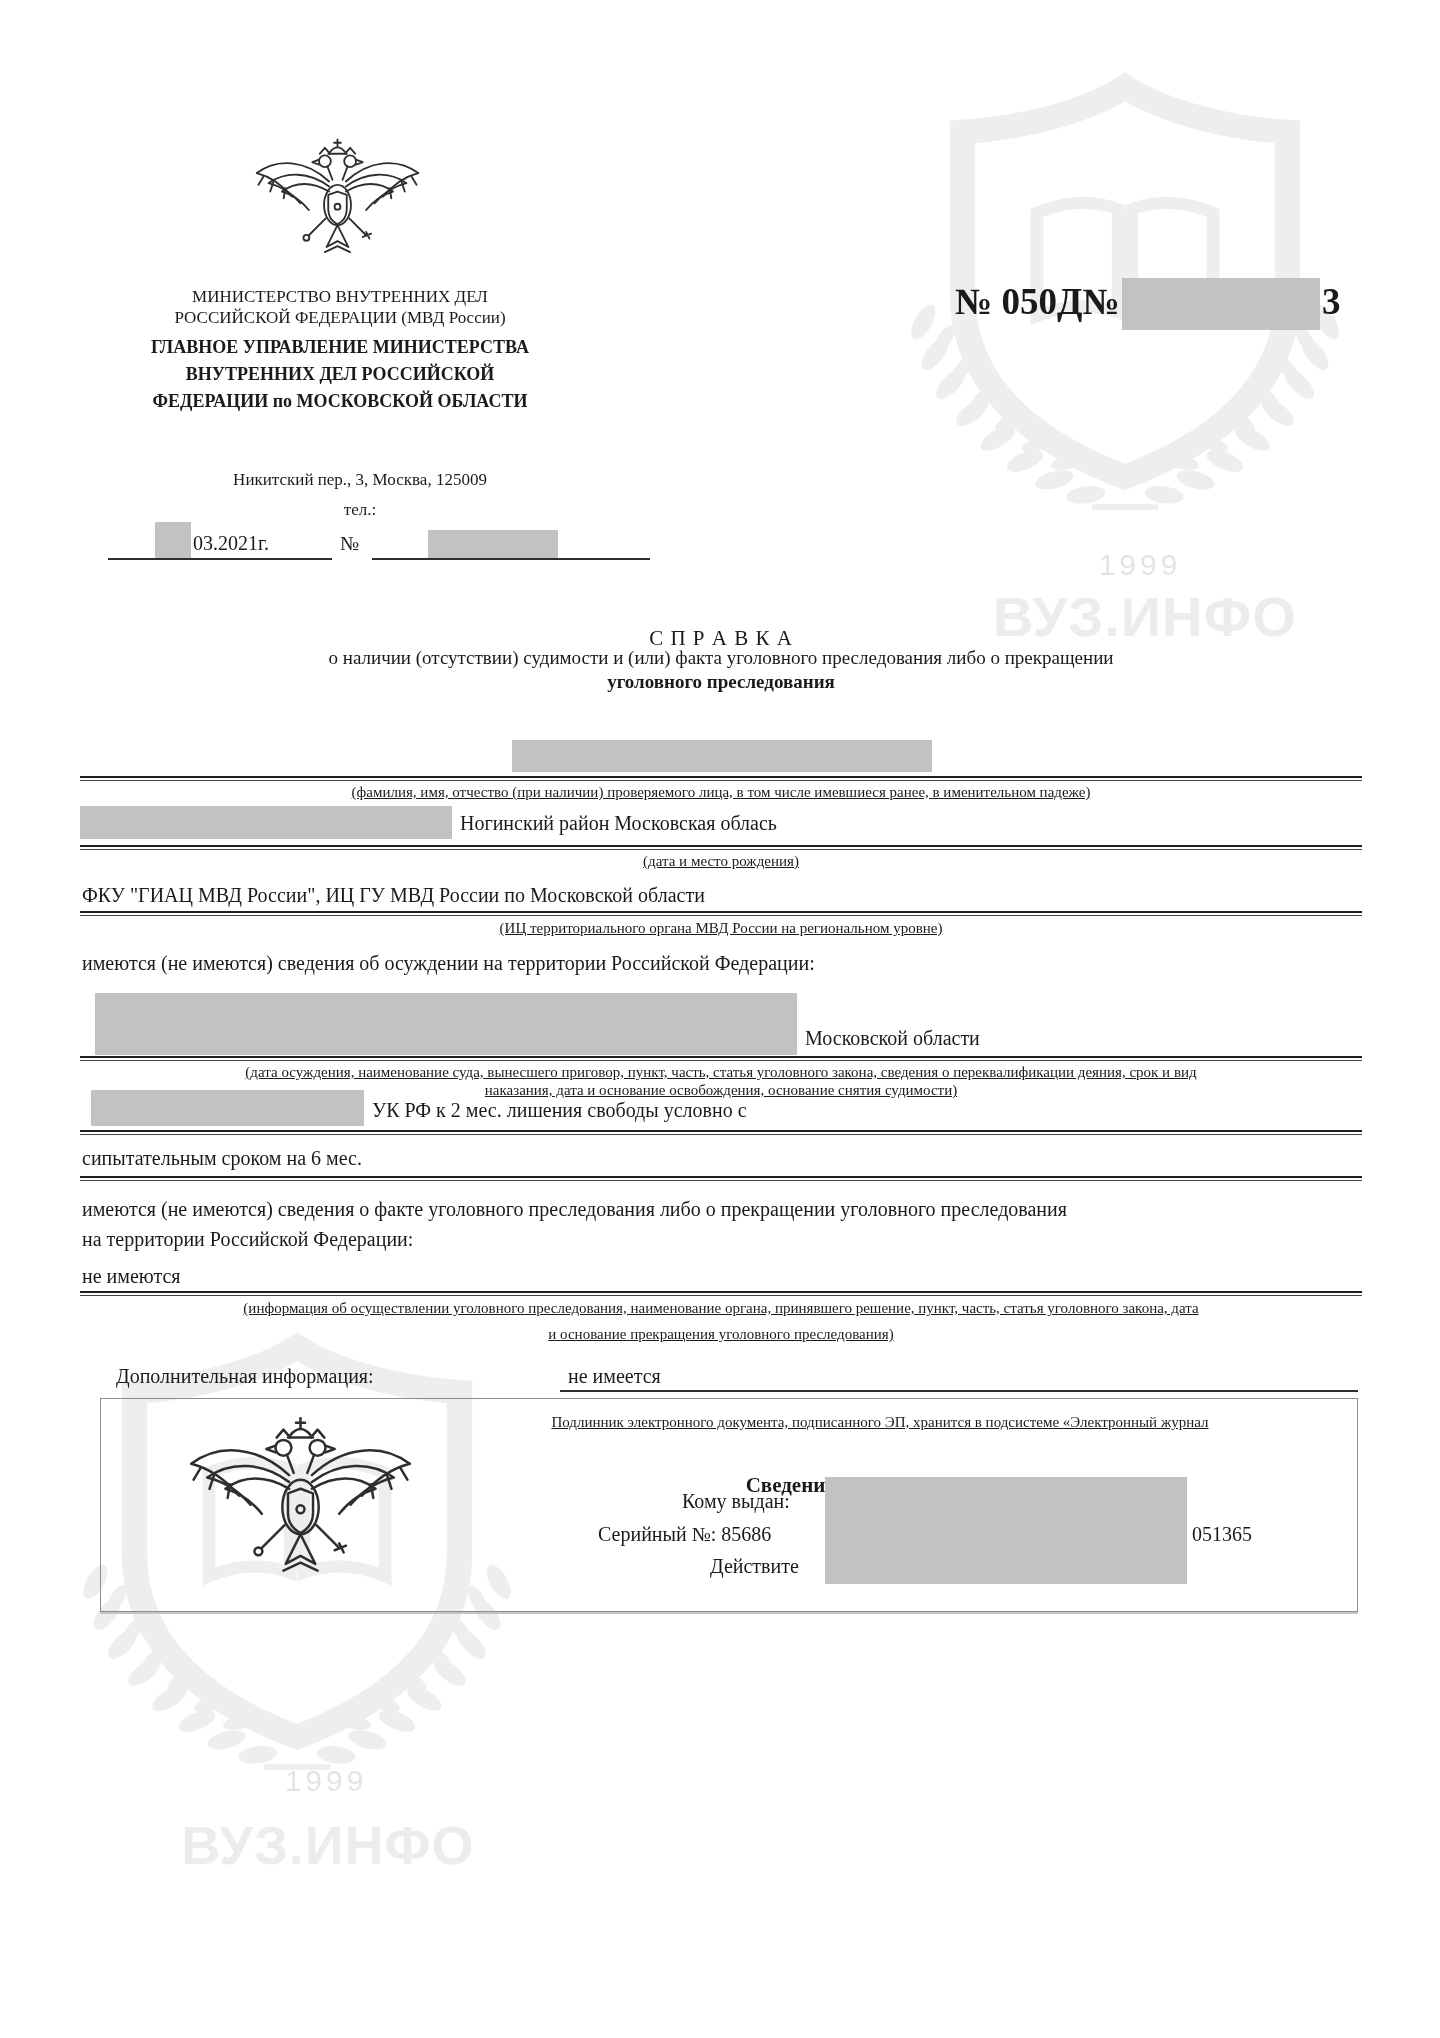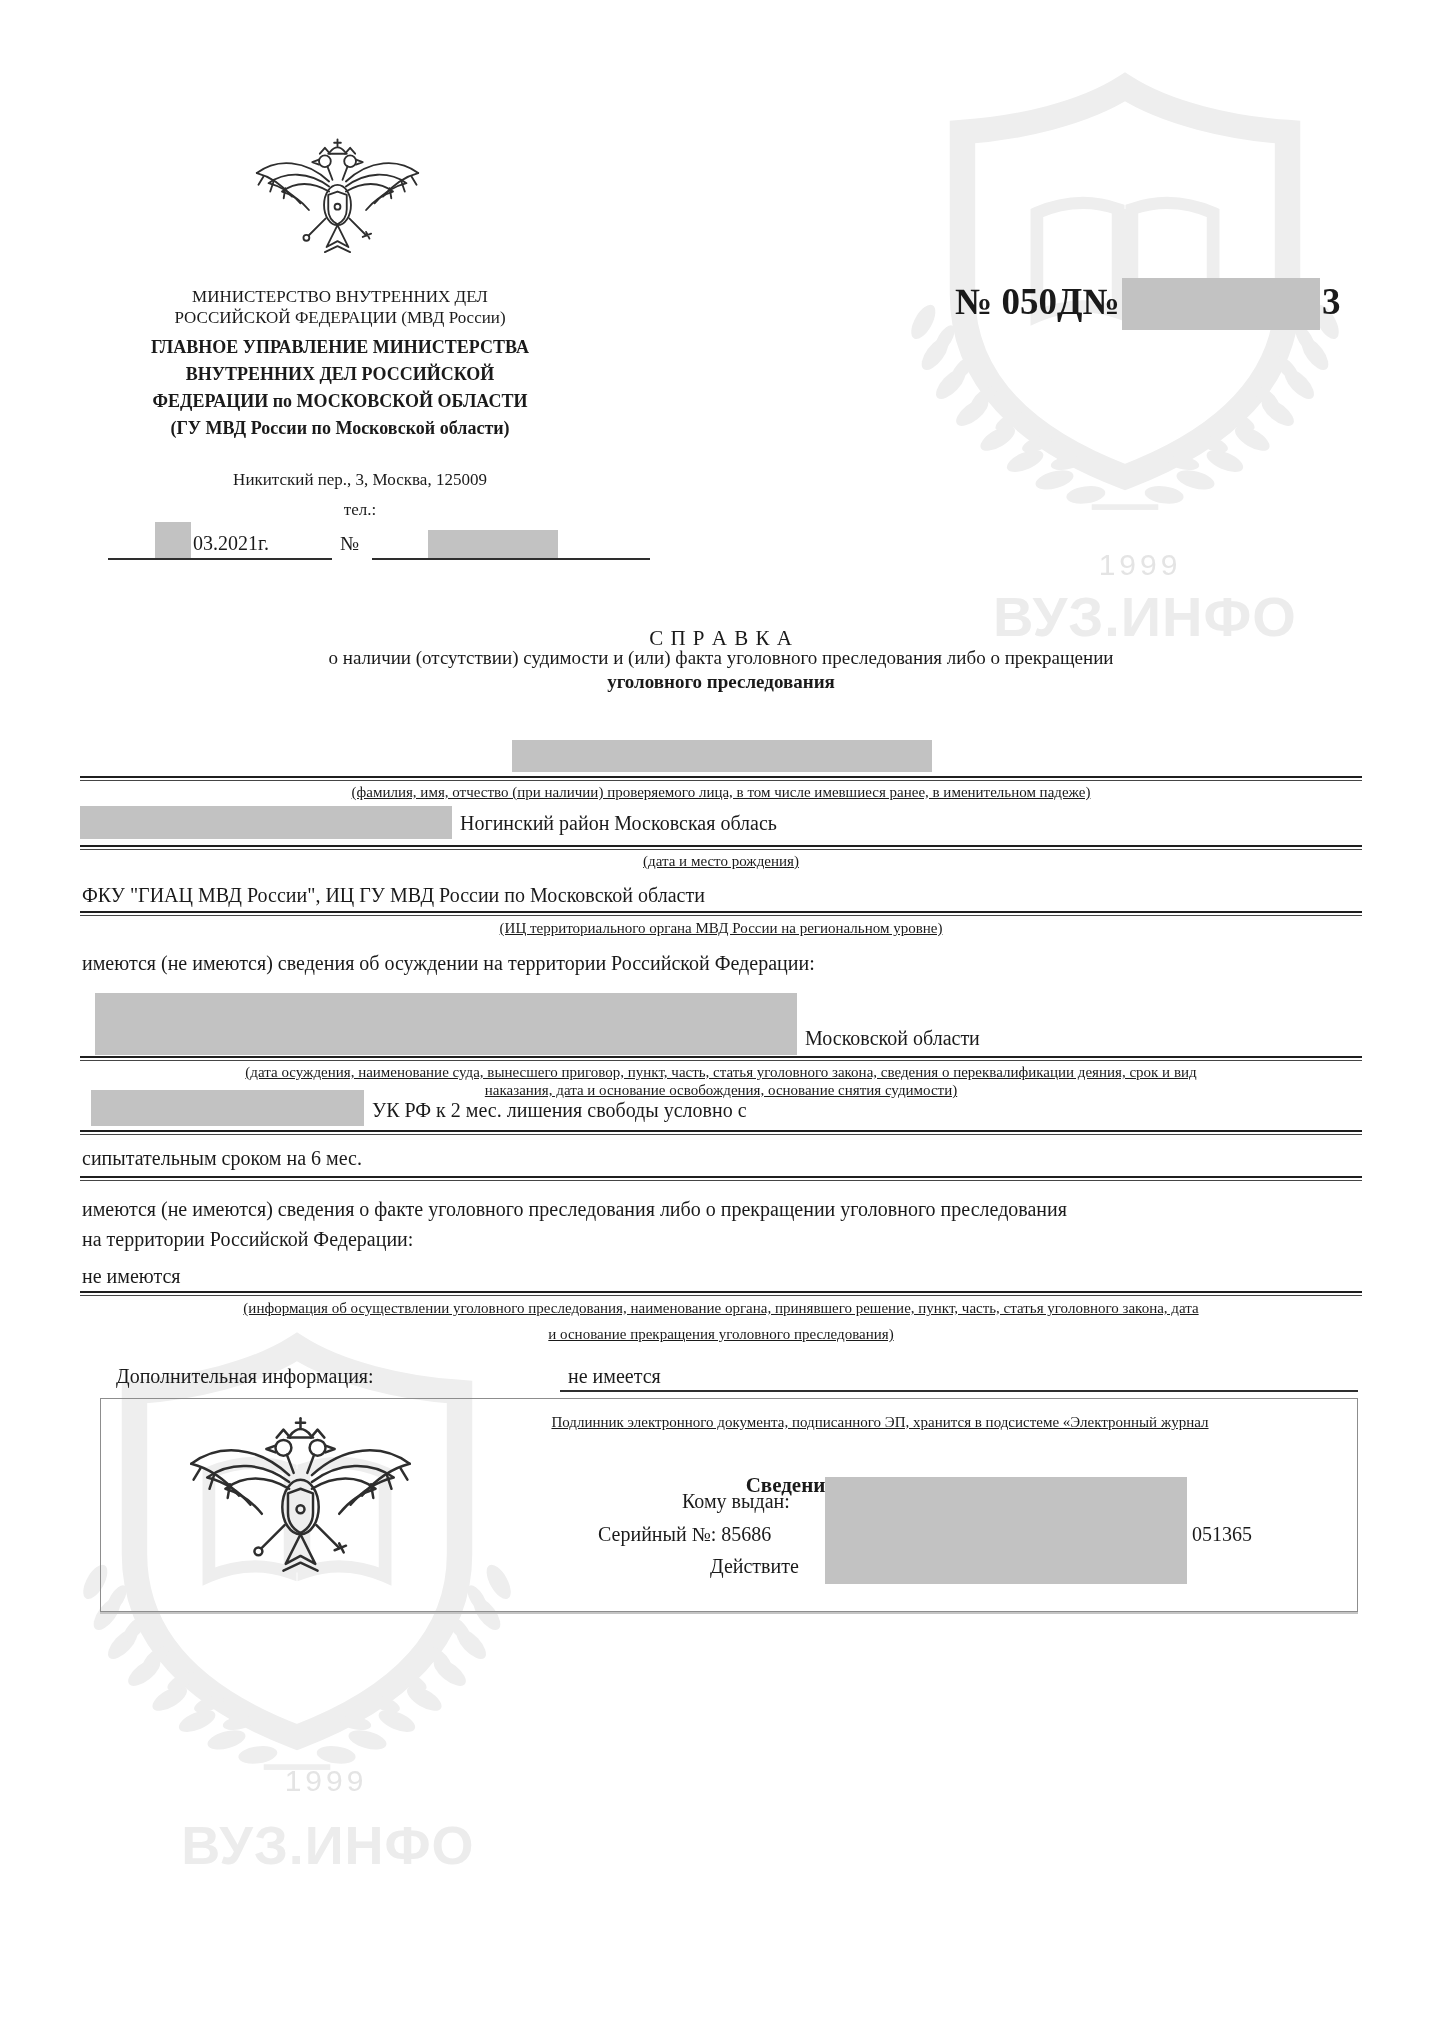--- a/index.html
+++ b/index.html
@@ -143,21 +143,20 @@
         <use href="#mvd-eagle"></use>
       </svg>
   </div>
 
   <div class="abs ctr" style="left:80px;top:286px;width:520px;z-index:1;">
     <div class="org-reg">МИНИСТЕРСТВО ВНУТРЕННИХ ДЕЛ</div>
     <div class="org-reg">РОССИЙСКОЙ ФЕДЕРАЦИИ (МВД России)</div>
     <div class="org-bold" style="margin-top:6px;">ГЛАВНОЕ УПРАВЛЕНИЕ МИНИСТЕРСТВА</div>
     <div class="org-bold">ВНУТРЕННИХ ДЕЛ РОССИЙСКОЙ</div>
     <div class="org-bold">ФЕДЕРАЦИИ по МОСКОВСКОЙ ОБЛАСТИ</div>
-    <div class="org-bold">(ГУ МВД России по Московской области)</div>
   </div>
 
   <div class="abs ctr" style="left:80px;top:470px;width:560px;font-size:17px;z-index:1;">Никитский пер., 3, Москва, 125009</div>
   <div class="abs ctr" style="left:80px;top:500px;width:560px;font-size:17px;z-index:1;">тел.:</div>
 
   <div class="abs redact" style="left:155px;top:522px;width:36px;height:36px;z-index:1;"></div>
   <div class="abs body-t" style="left:193px;top:531px;z-index:1;">03.2021г.</div>
   <div class="abs body-t" style="left:340px;top:531px;z-index:1;">№</div>
   <div class="abs redact" style="left:428px;top:530px;width:130px;height:28px;z-index:1;"></div>
   <div class="abs thin-line" style="left:108px;top:558px;width:224px;z-index:1;"></div>

